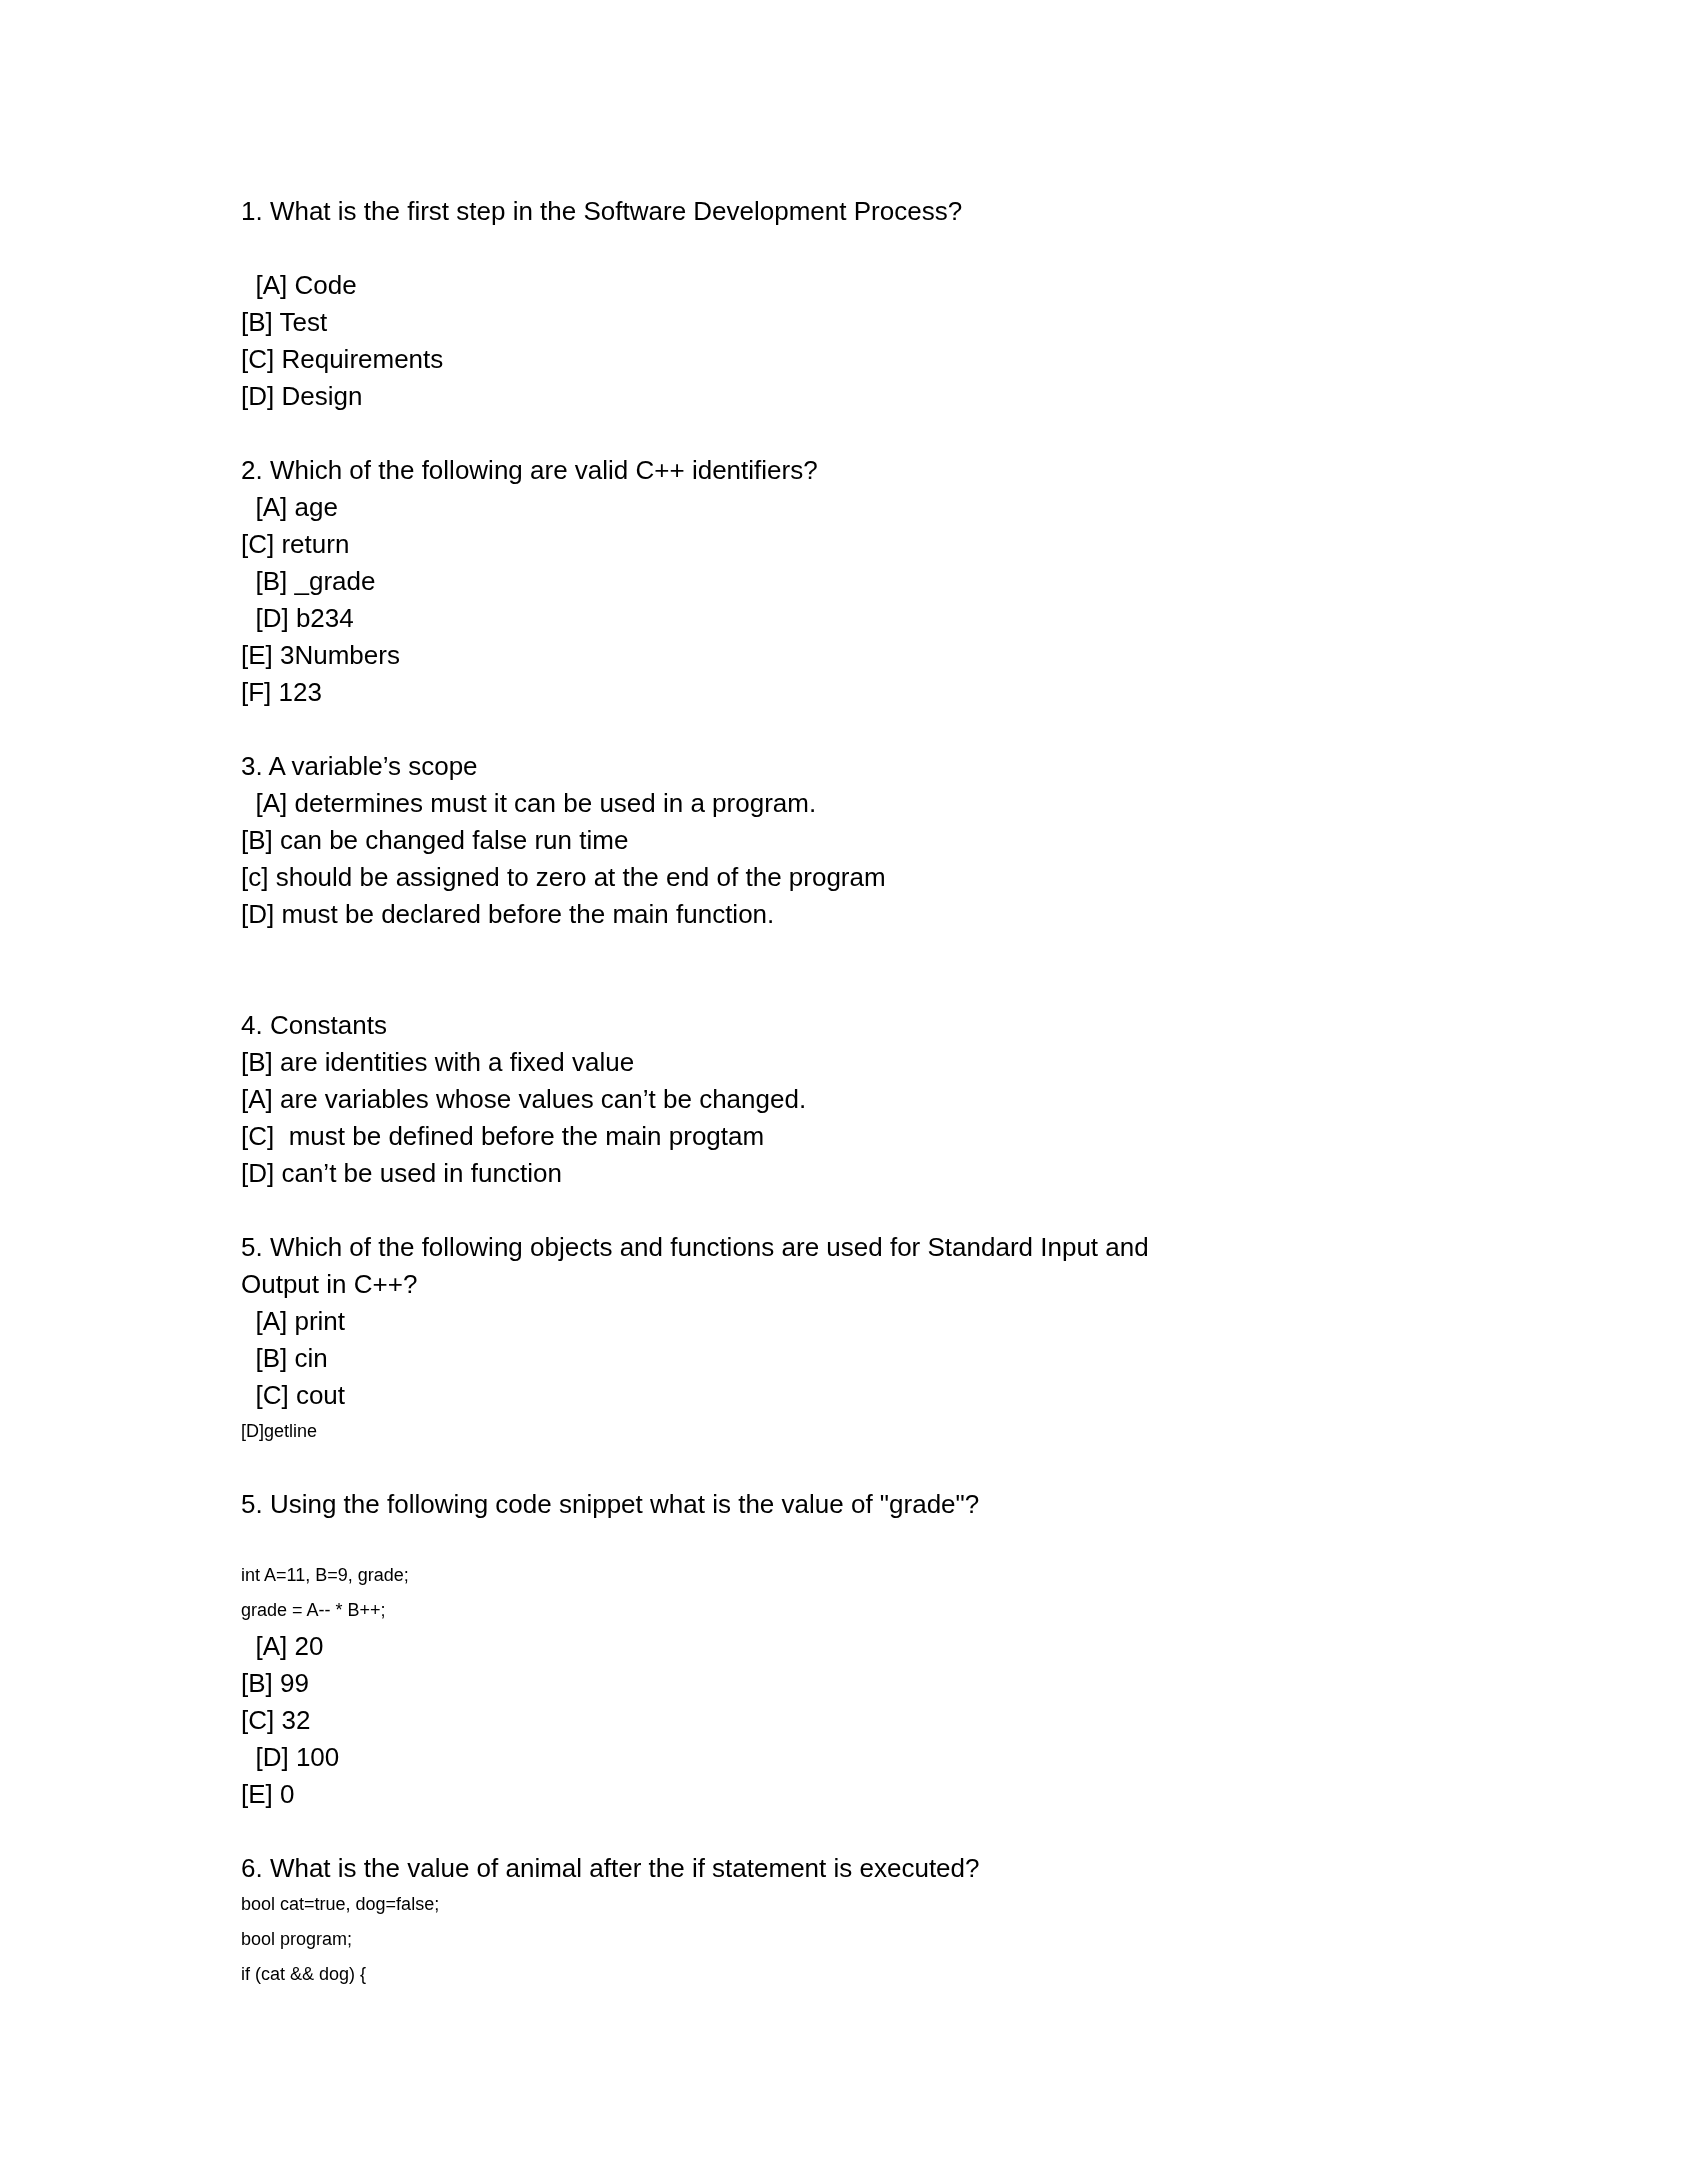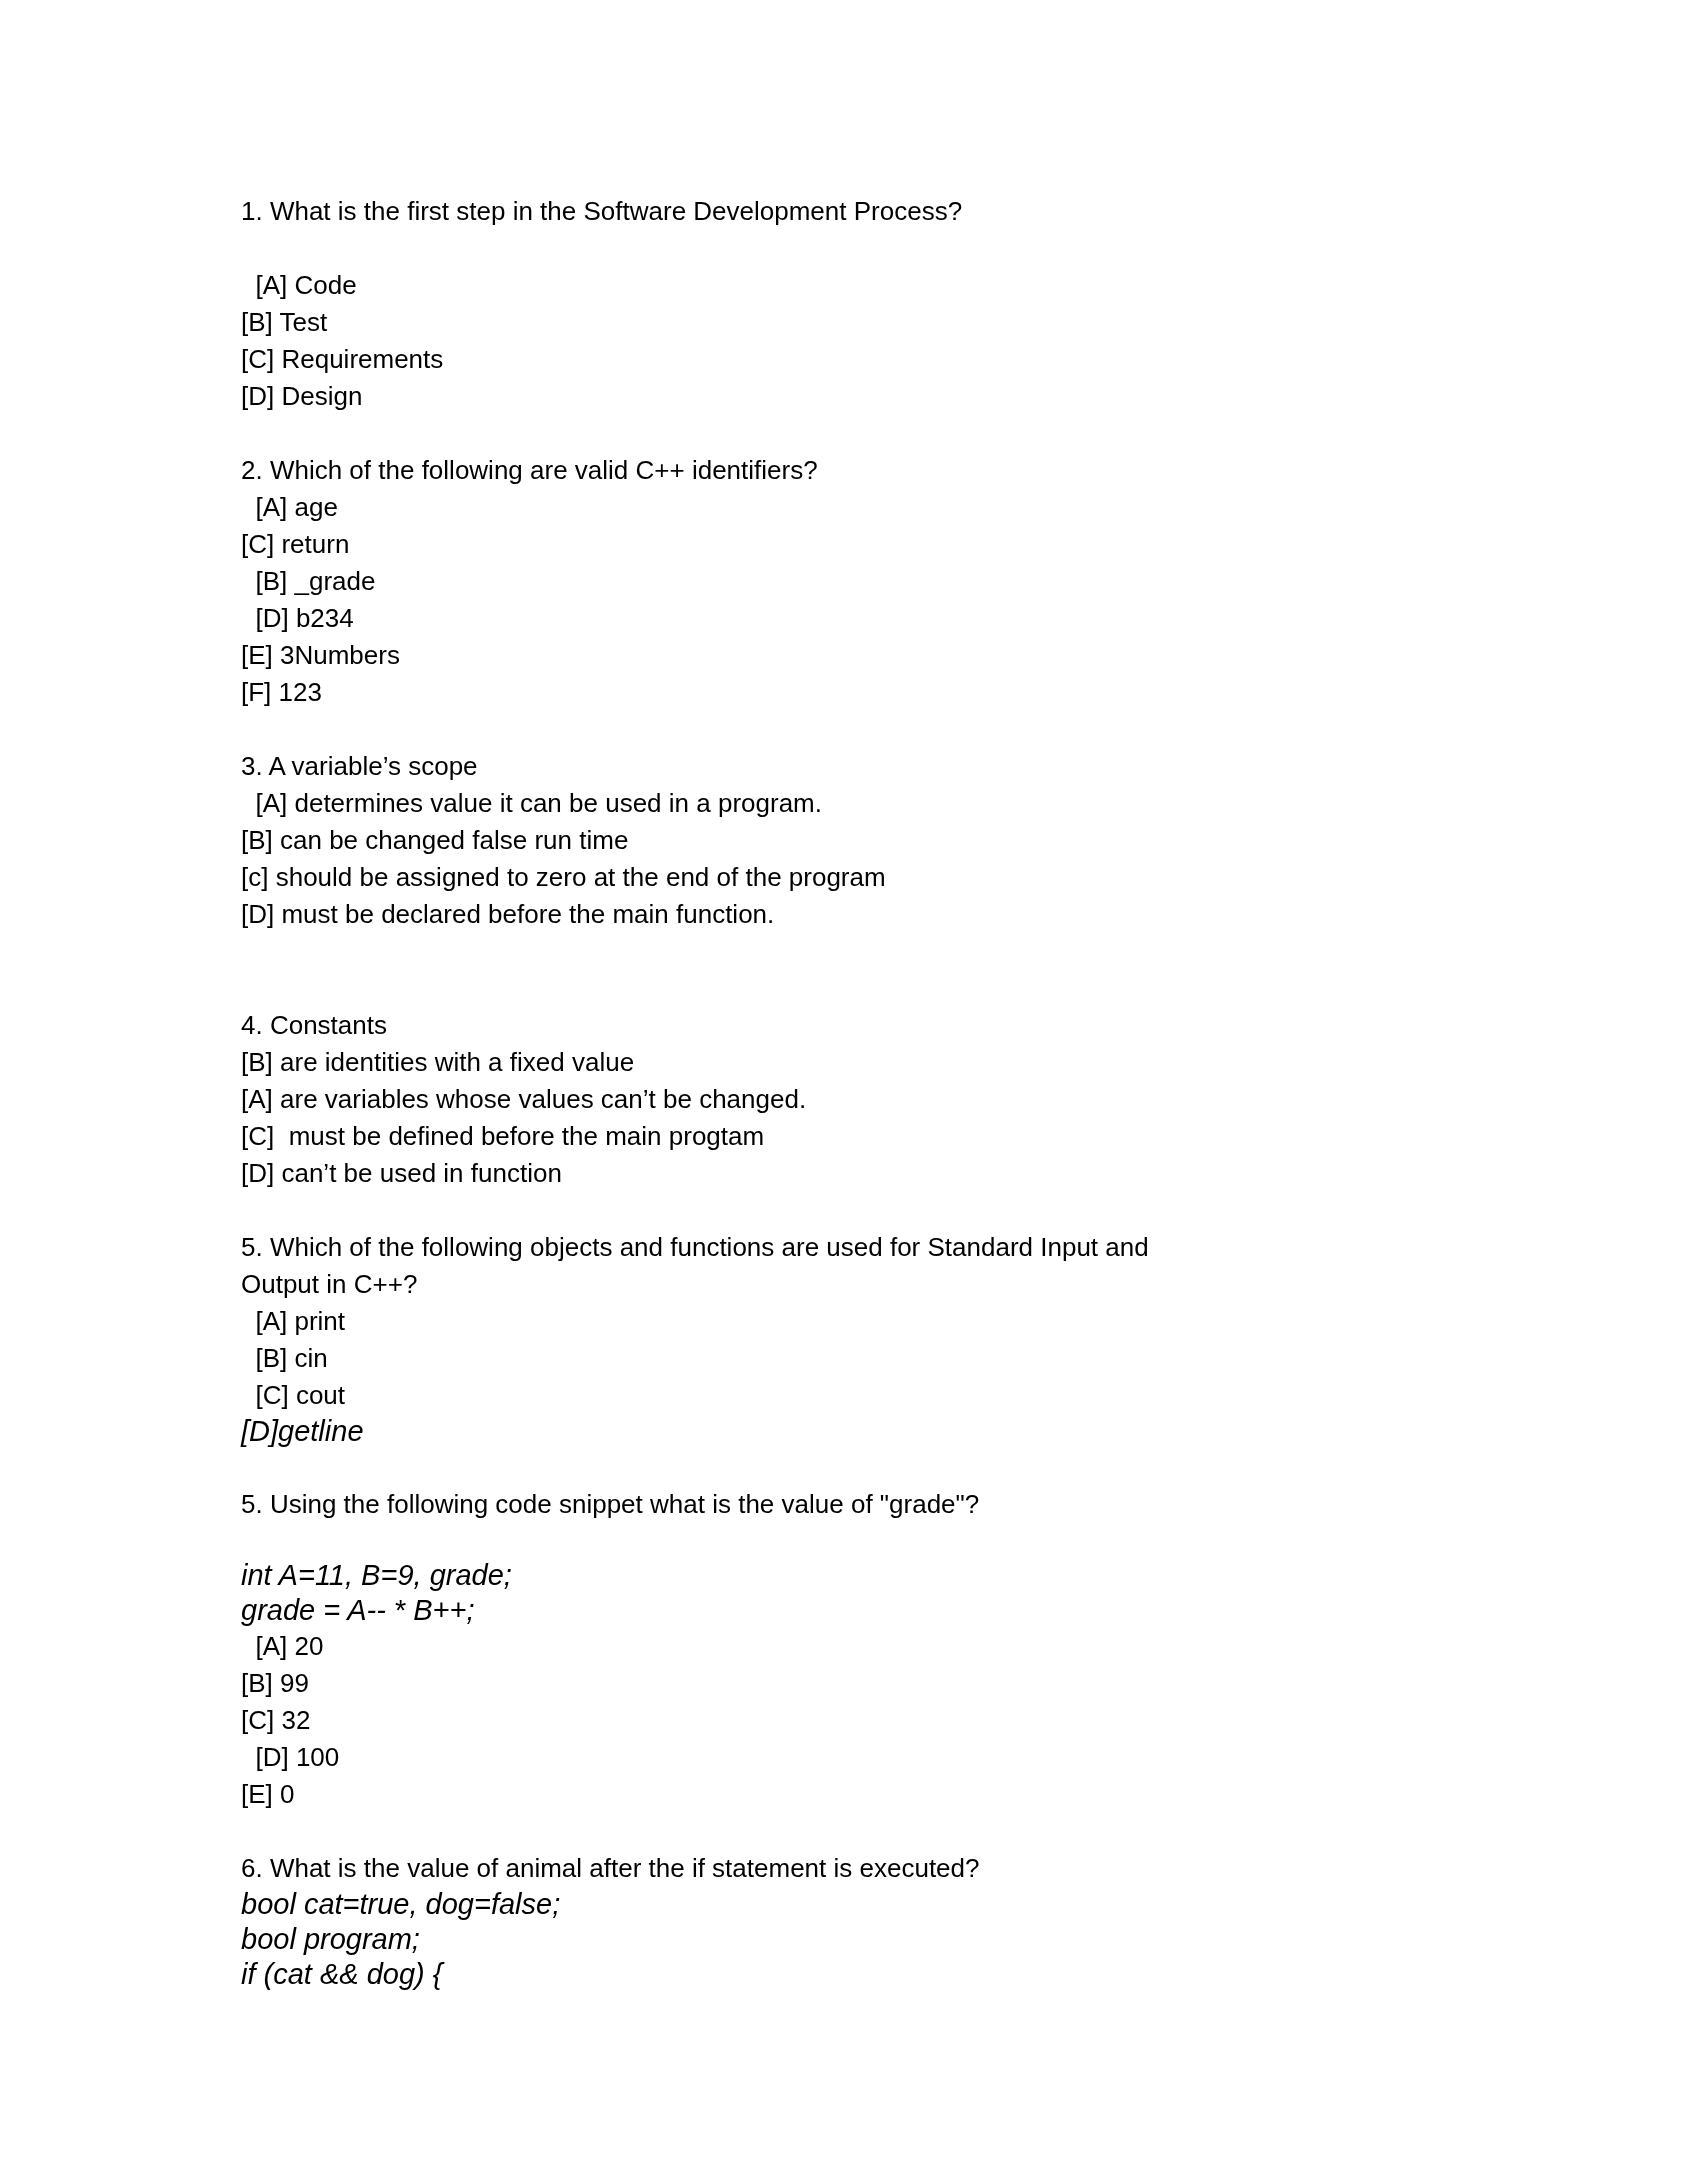--- a/index.html
+++ b/index.html
@@ -13,21 +13,21 @@
   .doc {
     position: absolute;
     left: 241px;
     top: 193px;
     width: 1247px;
     color: #000000;
     font-family: "Liberation Sans", sans-serif;
   }
   .line { white-space: pre; }
   .line.normal { font-size: 26px; line-height: 37px; }
-  .line.small  { font-size: 29px; line-height: 35px; font-style: italic; }
+  .line.small  { font-size: 18px; line-height: 35px; }
   .line.blank.normal { height: 37px; }
   .line.blank.small  { height: 35px; }
 </style>
 </head>
 <body>
 
 <div class="page">
   <div class="doc">
       <div>
         <div class="line normal">1. What is the first step in the Software Development Process?</div>
@@ -43,21 +43,21 @@
         <div class="line normal">  [A] age</div>
         <div class="line normal">[C] return</div>
         <div class="line normal">  [B] _grade</div>
         <div class="line normal">  [D] b234</div>
         <div class="line normal">[E] 3Numbers</div>
         <div class="line normal">[F] 123</div>
       </div>
       <div class="line normal blank"></div>
       <div>
         <div class="line normal">3. A variable’s scope</div>
-        <div class="line normal">  [A] determines value it can be used in a program.</div>
+        <div class="line normal">  [A] determines must it can be used in a program.</div>
         <div class="line normal">[B] can be changed false run time</div>
         <div class="line normal">[c] should be assigned to zero at the end of the program</div>
         <div class="line normal">[D] must be declared before the main function.</div>
       </div>
       <div class="line normal blank"></div>
       <div class="line normal blank"></div>
       <div>
         <div class="line normal">4. Constants</div>
         <div class="line normal">[B] are identities with a fixed value</div>
         <div class="line normal">[A] are variables whose values can’t be changed.</div>

